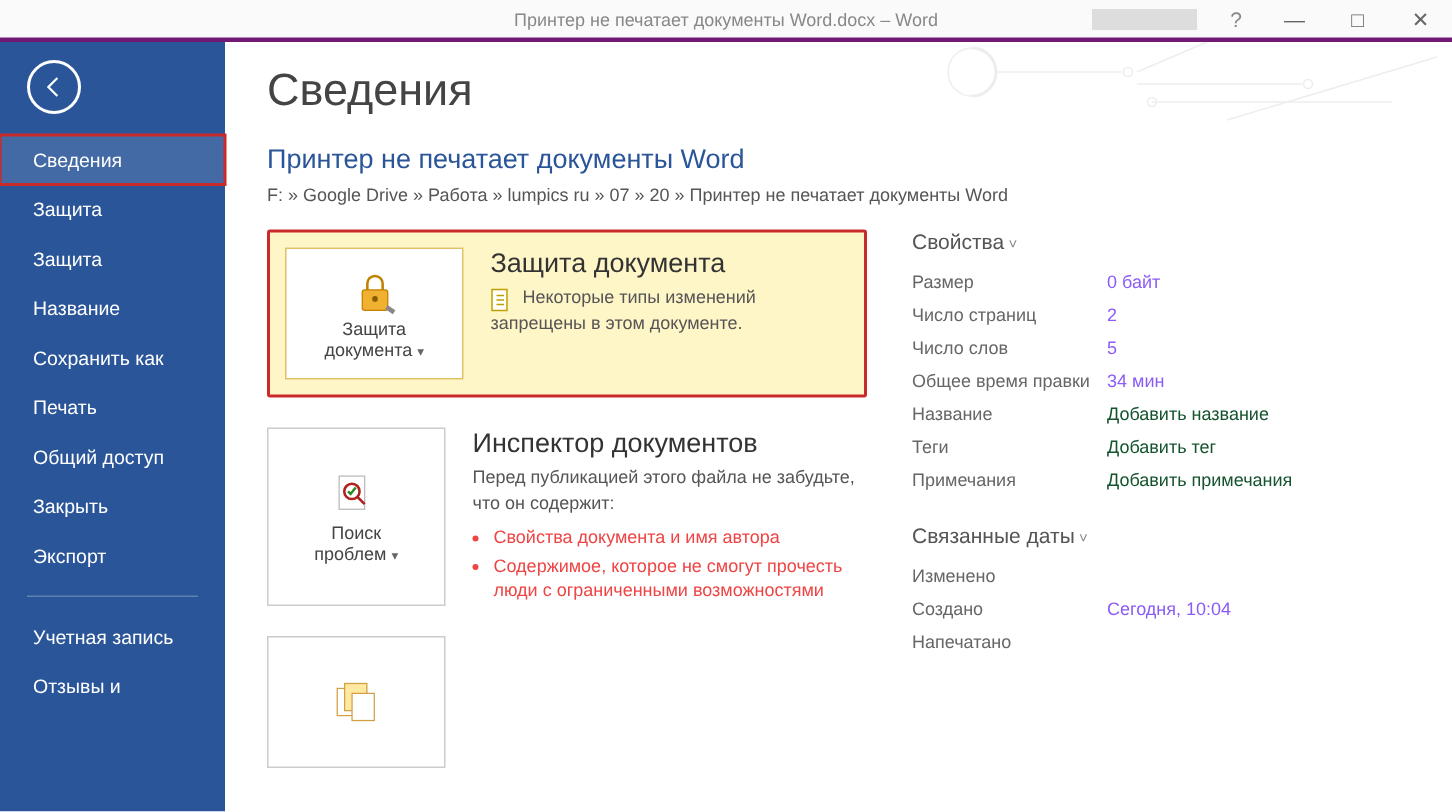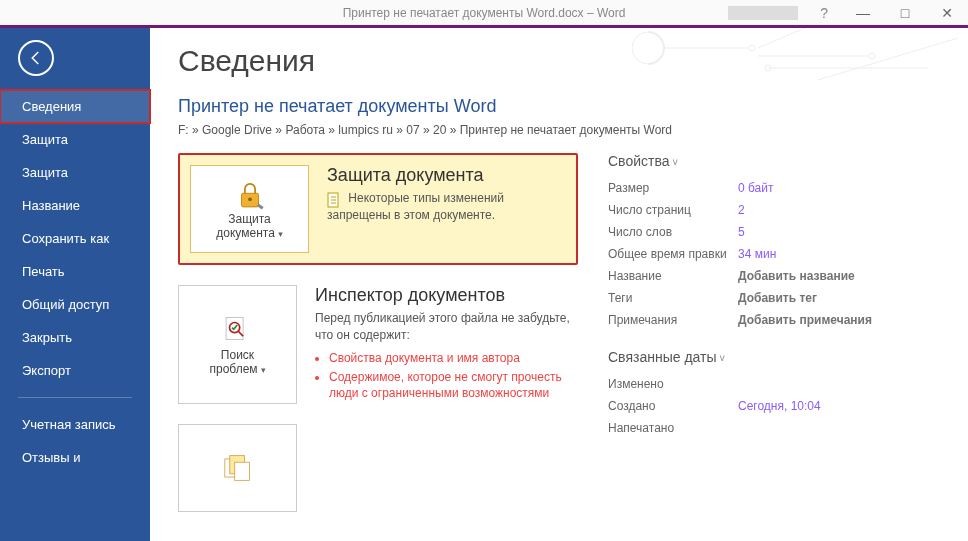--- a/index.html
+++ b/index.html
@@ -32,21 +32,21 @@
 .card-desc { font-size: 12px; color: #555; line-height: 1.4; }
 .card-desc .warn-icon { display: inline-block; width: 14px; height: 14px; vertical-align: middle; margin-right: 4px; }
 .bullets { margin: 6px 0 0 14px; color: #ef4444; font-size: 12px; }
 .bullets li { margin-bottom: 3px; line-height: 1.35; list-style: disc; }
 .prop-heading { font-size: 14px; color: #555; margin-bottom: 8px; }
 .prop-heading::after { content: " ˅"; font-size: 10px; color: #888; }
 .prop-table { width: 100%; font-size: 12px; }
 .prop-row { display: flex; padding: 4px 0; }
 .prop-label { width: 130px; color: #666; }
 .prop-val { color: #8b5cf6; }
-.prop-val.link { color: #737373; cursor: default; font-weight: bold; }
+.prop-val.link { color: #14532d; cursor: default; }
 .section-gap { height: 18px; }
 .icon-lock svg, .icon-search svg, .icon-docs svg, .icon-warn svg { display: block; }
 .drop-ind { font-size: 9px; color: #666; }
 .circuit { position: absolute; top: 0; right: 0; opacity: 0.25; pointer-events: none; }
 </style>
 </head>
 <body>
 
 <div class="titlebar">
   <span class="titlebar-title">Принтер не печатает документы Word.docx  –  Word</span>

